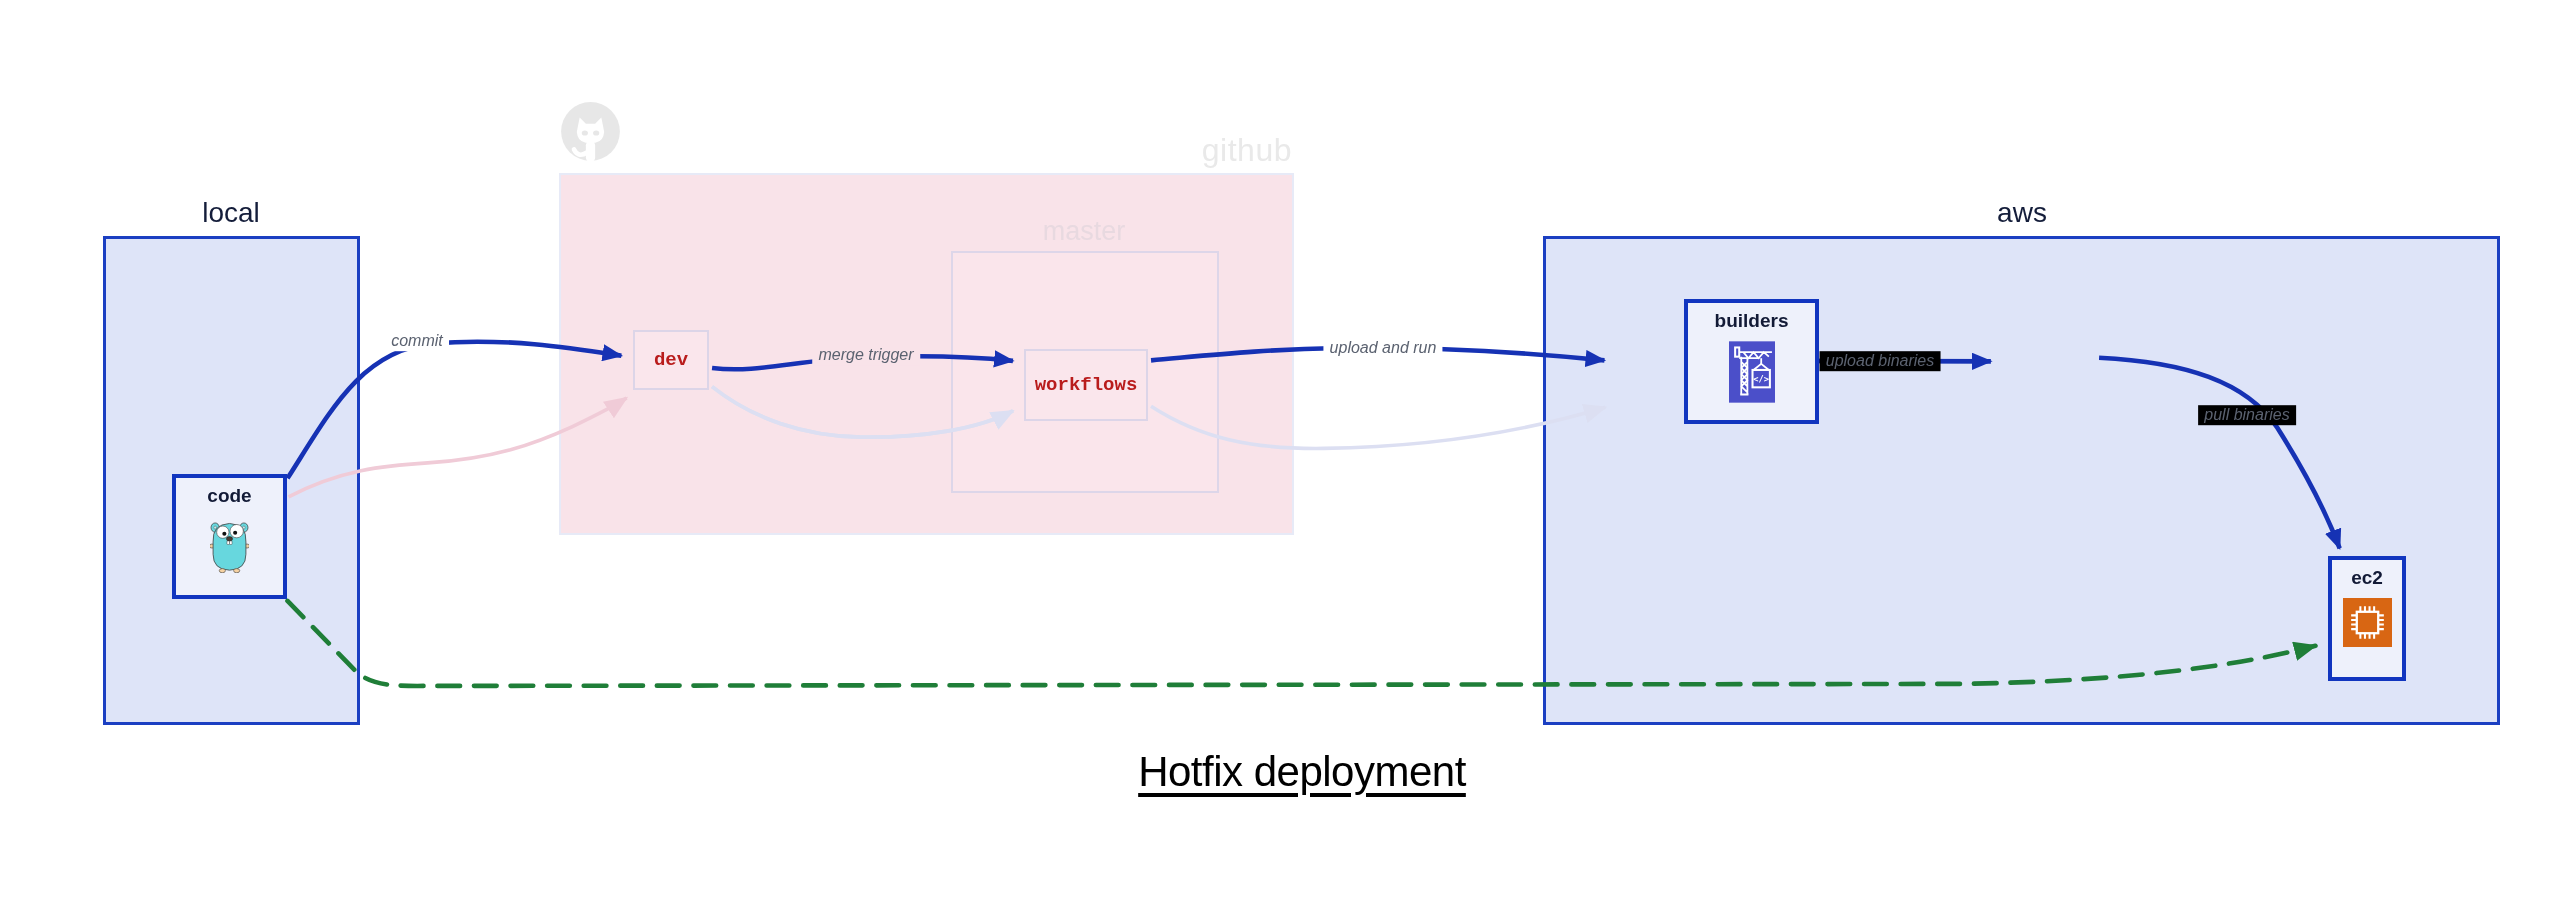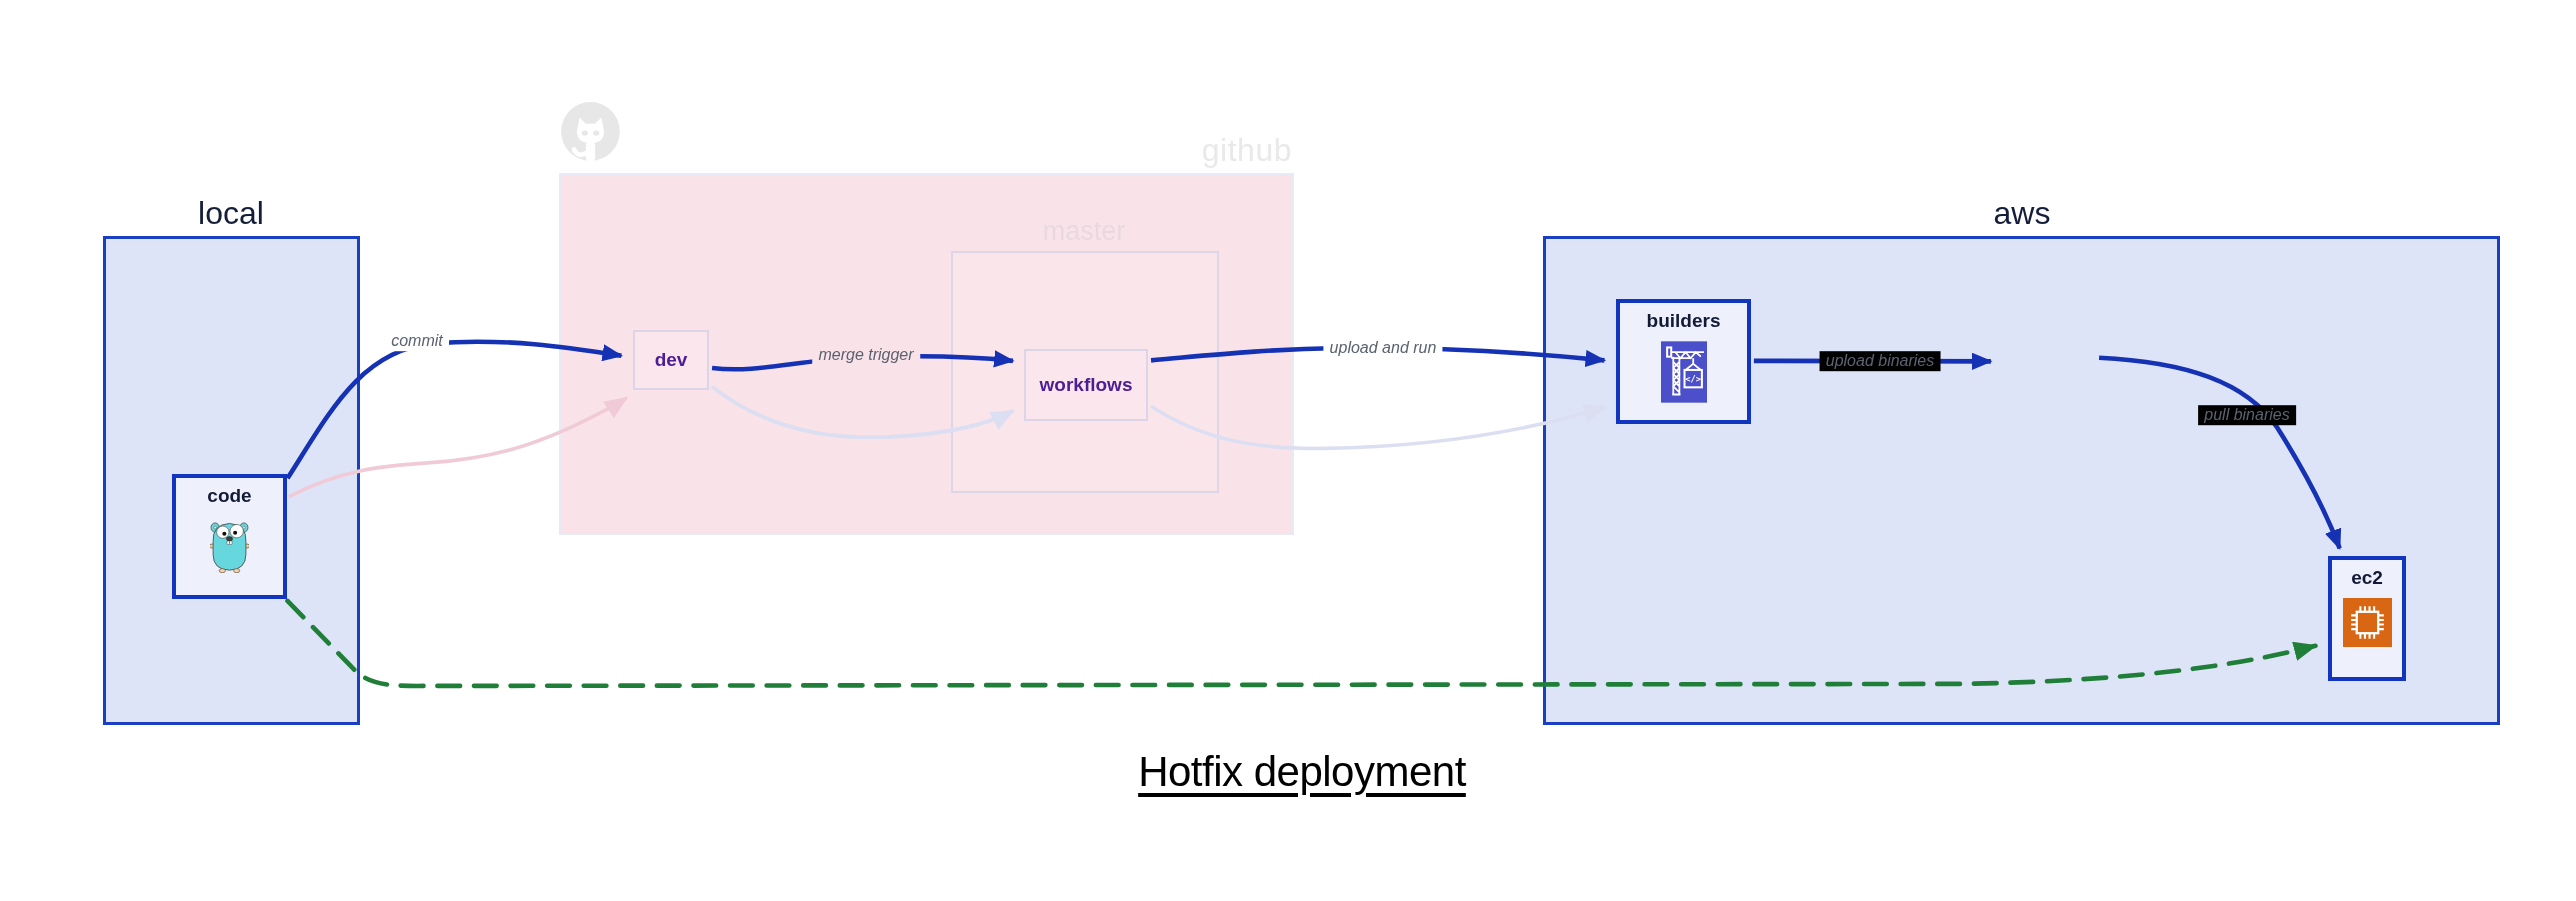--- a/index.html
+++ b/index.html
@@ -8,38 +8,38 @@
     font-family:"Liberation Sans",sans-serif;background:#ffffff;
   }
   .abs{position:absolute;}
   
   .region{position:absolute;box-sizing:border-box;}
   #region-local,#region-aws{background:#dee4f8;border:3.6px solid #1b3fc2;}
   #region-github{background:#f9e3e9;border:2.1px solid #e7eaf7;}
   #region-master{background:#fae5eb;border:2.6px solid #ddd6e9;}
   .region-title{
     position:absolute;transform:translate(-50%,-50%);
-    font-size:32px;color:#141d3a;white-space:nowrap;
+    font-size:28px;color:#141d3a;white-space:nowrap;
   }
   #label-github{
     transform:translate(-100%,-50%);
     font-size:32px;color:#e9e9e9;font-weight:500;letter-spacing:0.5px;
   }
   #label-master{font-size:27px;color:#e8d9e0;}
   
   .node{
     position:absolute;box-sizing:border-box;background:#eef1fb;
     border:4.1px solid #1135bf;display:flex;flex-direction:column;align-items:center;
   }
   .node .node-label{
     margin-top:8.2px;font-size:19px;font-weight:bold;color:#12193370;
     color:#121a36;line-height:1.1;
   }
   .node.faded{background:#fae6ec;border:2.1px solid #dcd5e8;justify-content:center;}
-  .node.faded .node-label{margin-top:0;color:#4c1d95;}
+  .node.faded .node-label{margin-top:0;color:#b91c1c;font-family:Liberation Mono, monospace;}
   .node .icon-wrap{margin-top:9.3px;}
   
   .edge-label{
     position:absolute;transform:translate(-50%,-50%);
     font-size:16px;font-style:italic;color:#5b6270;
     padding:1px 6.2px;white-space:nowrap;line-height:1.1;
   }
   .bg-white{background:#ffffff;}
   .bg-pink{background:#f9e3e9;}
   .bg-lav{background:#000000;}
@@ -135,21 +135,21 @@
   </div>
 
   <div class="node faded" style="left:633px;top:330px;width:76px;height:60px;">
     <div class="node-label">dev</div>
   </div>
 
   <div class="node faded" style="left:1024px;top:349px;width:124px;height:72px;">
     <div class="node-label">workflows</div>
   </div>
 
-  <div class="node" style="left:1616px;top:299px;width:135px;height:125px;">
+  <div class="node" style="left:1684px;top:299px;width:135px;height:125px;">
     <div class="node-label">builders</div>
     <div class="icon-wrap">
       <svg width="46" height="62" viewBox="0 0 90 120">
         <rect x="0" y="0" width="90" height="120" fill="#4b4fc9"></rect>
         <rect x="12" y="12" width="8" height="18" fill="none" stroke="#fff" stroke-width="4"></rect>
         <path d="M20 21 H84 M20 33 H60 M28 21 L38 33 L48 21 L58 33 L68 21 L78 30" stroke="#fff" stroke-width="3.5" fill="none"></path>
         <path d="M24 30 V104 M36 33 V104 M24 40 L36 52 L24 64 L36 76 L24 88 L36 100 M36 40 L24 52 L36 64 L24 76 L36 88" stroke="#fff" stroke-width="3.5" fill="none"></path>
         <path d="M22 104 H38" stroke="#fff" stroke-width="4"></path>
         <path d="M63 33 V46" stroke="#fff" stroke-width="3.5"></path>
         <path d="M48 56 L63 44 L78 56" stroke="#fff" stroke-width="3.5" fill="none"></path>

